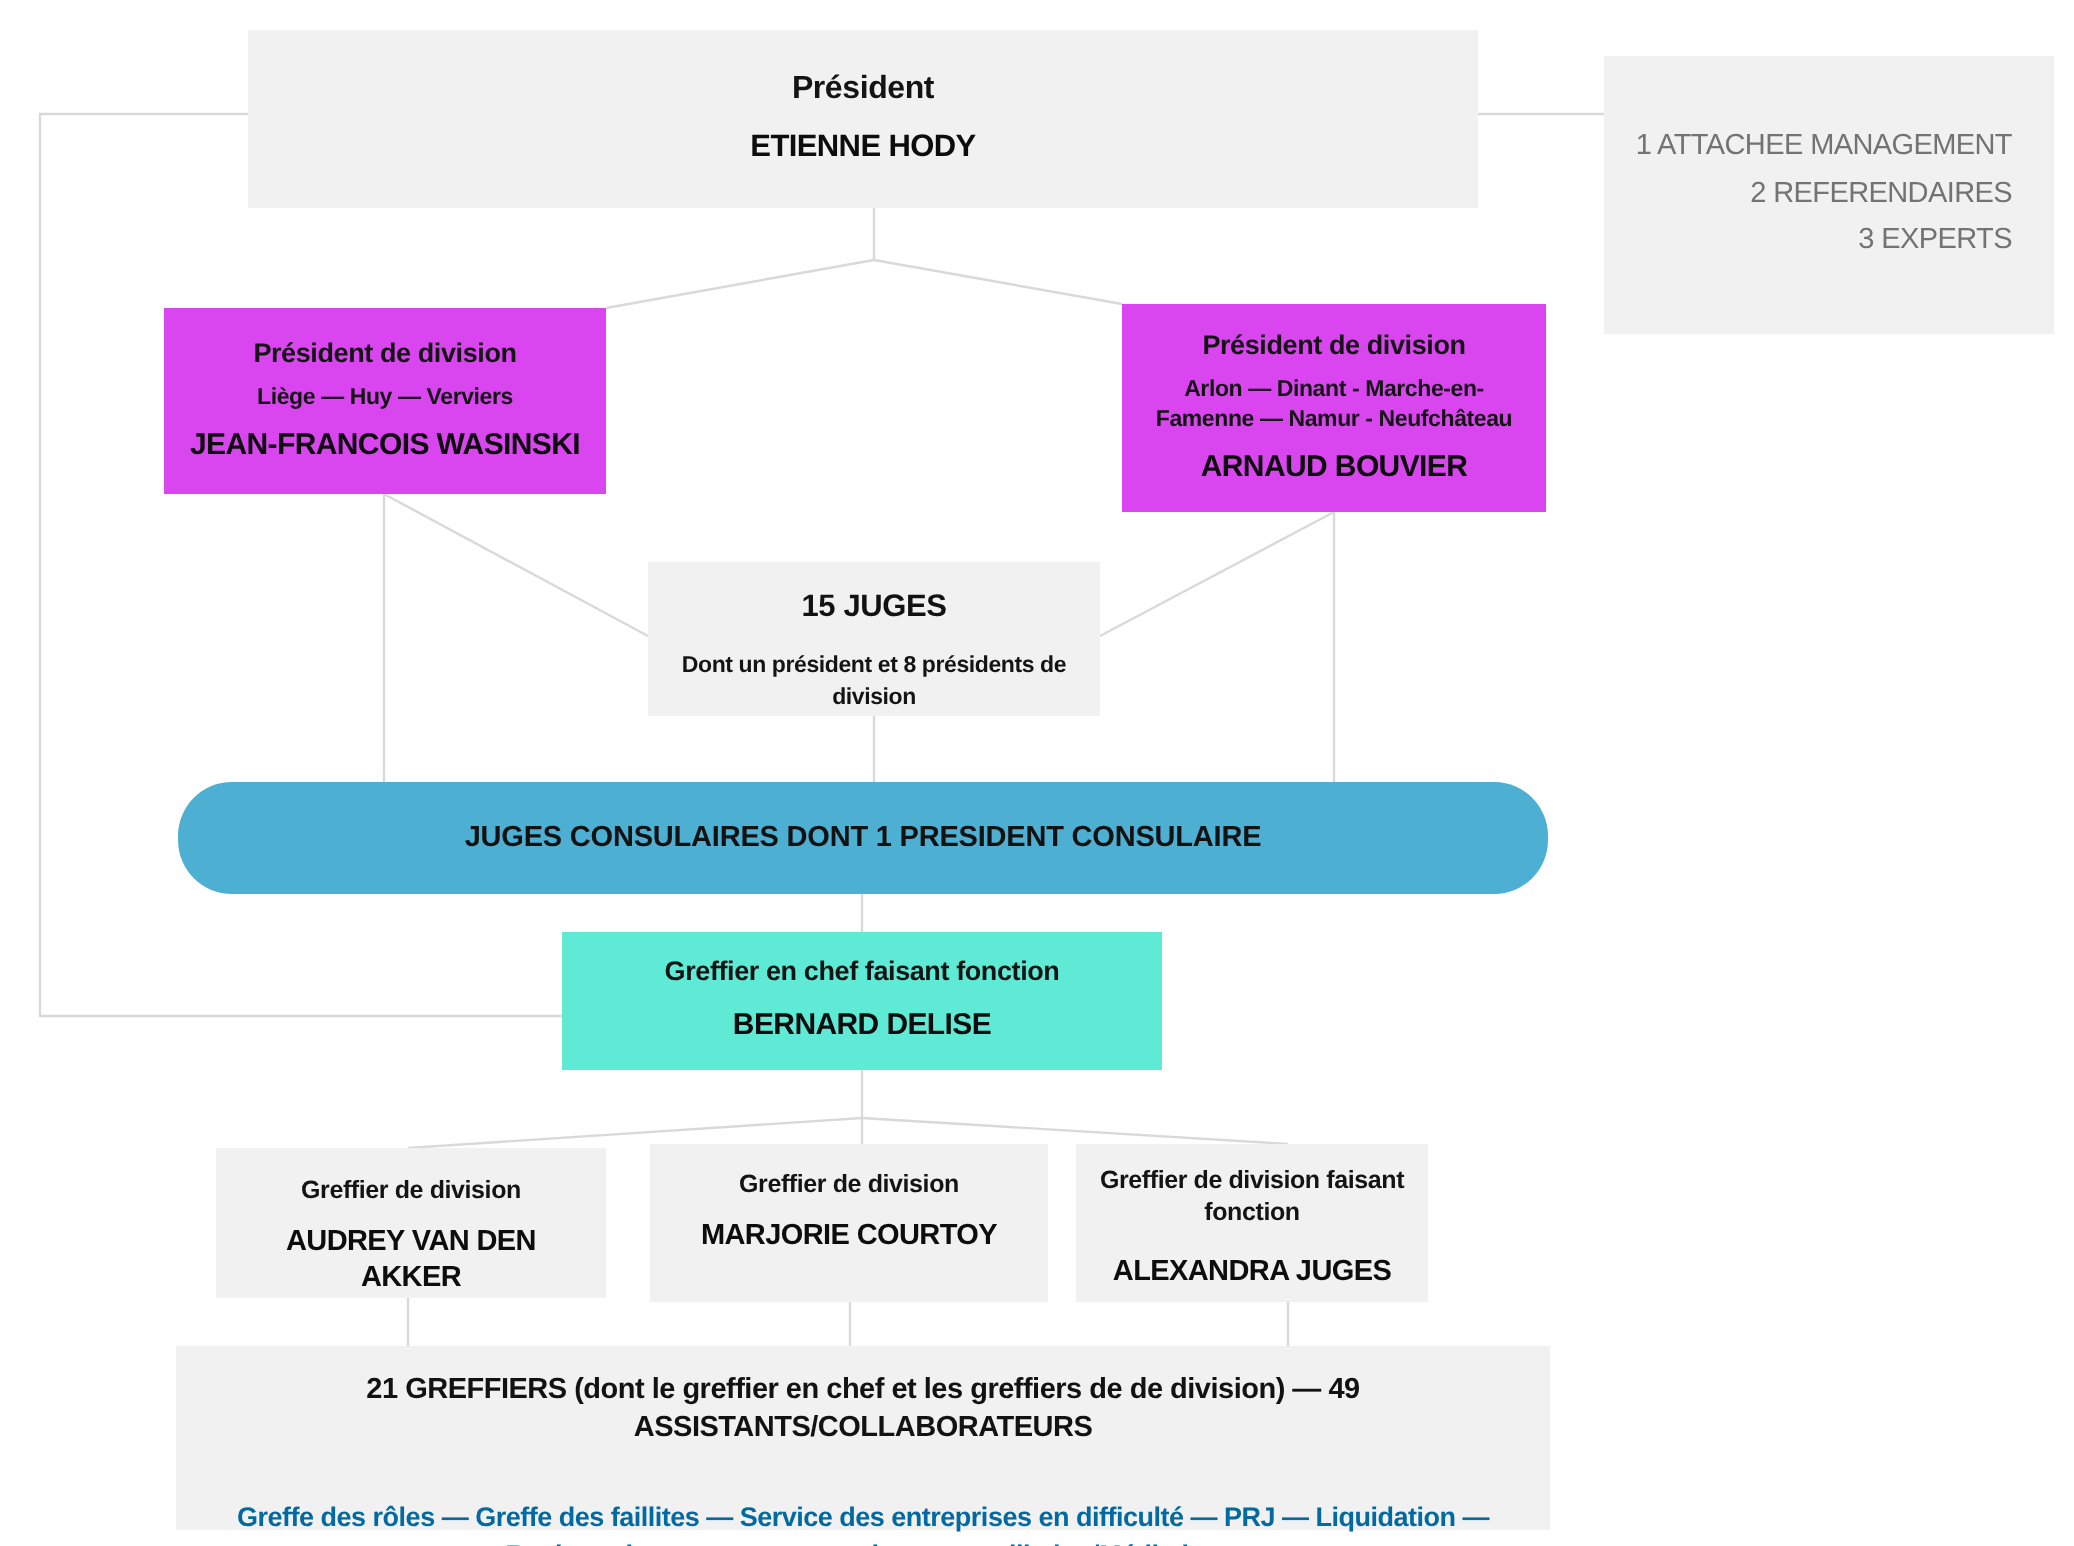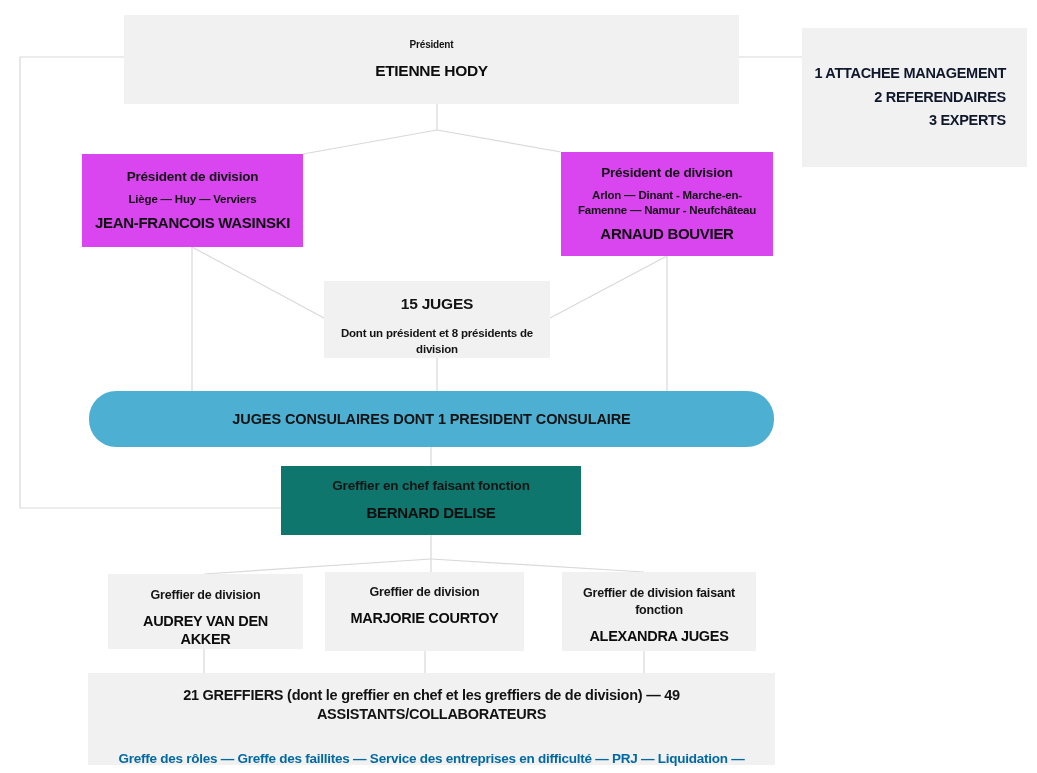--- a/index.html
+++ b/index.html
@@ -34,21 +34,21 @@
     display: flex;
     flex-direction: column;
     align-items: center;
     justify-content: center;
     text-align: center;
     padding: 6px 10px;
   }
   .grey  { background: #f1f1f1; }
   .green { background: #d946ef; }
   .blue  { background: #4db0d2; }
-  .yellow{ background: #0f766e; }
+  .yellow{ background: #5eead4; }
 
   .role {
     font-weight: bold;
     font-size: 13.5px;
     line-height: 1.25;
     letter-spacing: -0.2px;
     color: #141414;
   }
   .sub {
     font-weight: bold;
@@ -70,35 +70,35 @@
     font-weight: bold;
     font-size: 15.5px;
     letter-spacing: -0.2px;
     color: #121212;
   }
 
   
   #node-president {
     left: 124px; top: 15px; width: 615px; height: 89px;
   }
-  #node-president .role { font-size: 10px; }
+  #node-president .role { font-size: 16px; }
   #node-president .name { font-size: 15.5px; margin-top: 9px; }
 
   #node-staff {
     left: 802px; top: 28px; width: 225px; height: 139px;
     align-items: flex-end;
     padding-right: 21px;
     justify-content: center;
   }
   #node-staff .staff-line {
-    font-weight: bold;
+    font-weight: normal;
     font-size: 14.5px;
     line-height: 1.62;
     letter-spacing: -0.3px;
-    color: #0f172a;
+    color: #737373;
     text-align: right;
   }
 
   #node-div-left {
     left: 82px; top: 154px; width: 221px; height: 93px;
   }
   #node-div-right {
     left: 561px; top: 152px; width: 212px; height: 104px;
   }
   #node-div-left .role, #node-div-right .role { font-size: 13.5px; }
@@ -127,22 +127,22 @@
 
   #node-greffier-1 {
     left: 108px; top: 574px; width: 195px; height: 75px;
     justify-content: flex-start; padding-top: 13px;
   }
   #node-greffier-2 {
     left: 325px; top: 572px; width: 199px; height: 79px;
     justify-content: flex-start; padding-top: 12px;
   }
   #node-greffier-3 {
-    left: 562px; top: 572px; width: 194px; height: 79px;
-    justify-content: flex-end; padding-top: 10px;
+    left: 538px; top: 572px; width: 176px; height: 79px;
+    justify-content: space-between; padding-top: 10px;
   }
   .greffier .role { font-size: 12.5px; line-height: 1.3; }
   .greffier .name { font-size: 14.5px; margin-top: 9px; }
 
   #node-staff-bottom {
     left: 88px; top: 673px; width: 687px; height: 92px;
     justify-content: flex-start; padding-top: 13px;
   }
   #node-staff-bottom .heading {
     font-size: 14.5px;

